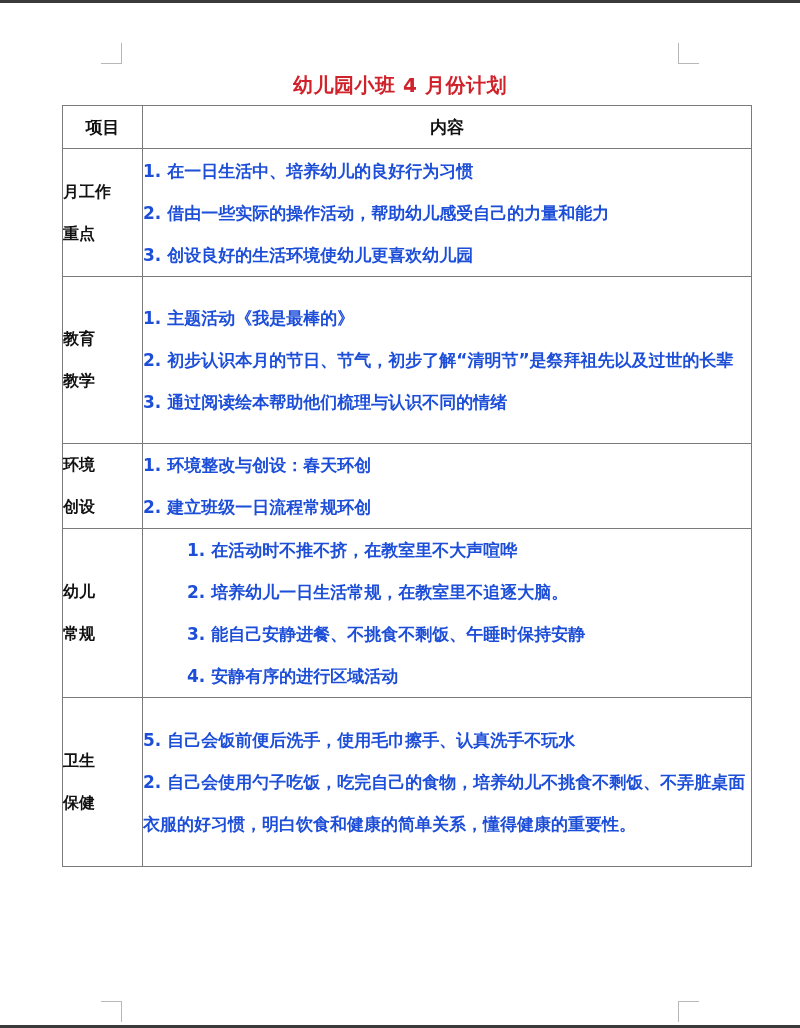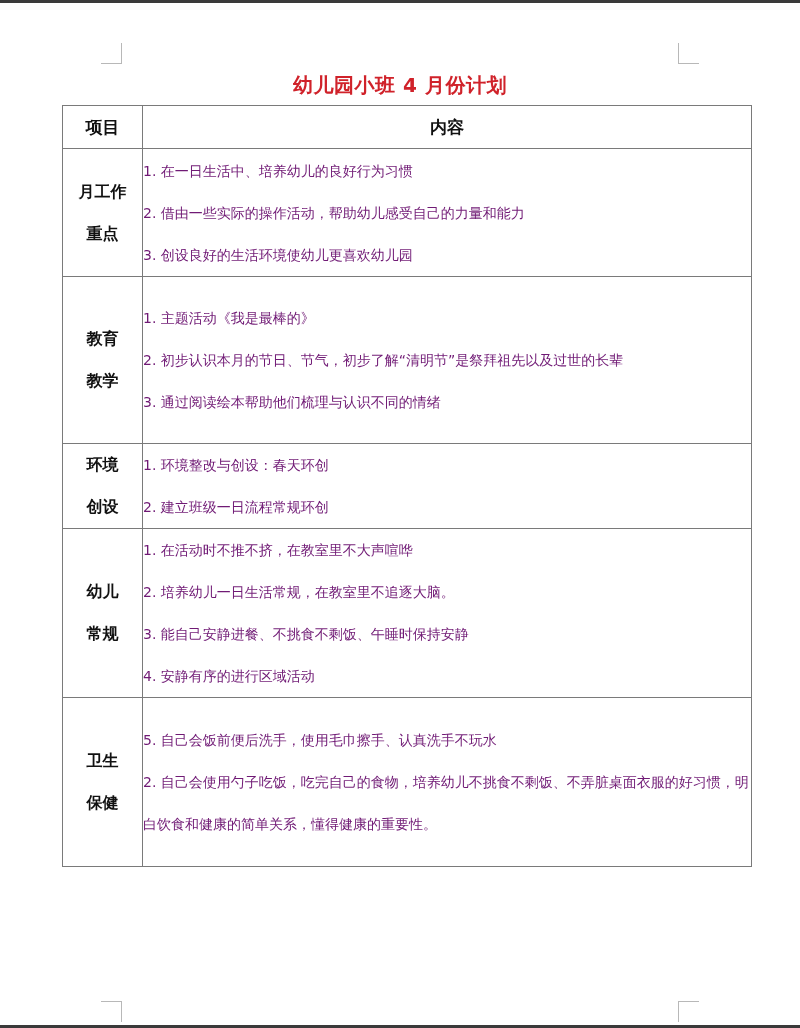--- a/index.html
+++ b/index.html
@@ -27,24 +27,24 @@
     position: absolute; left: 62px; top: 105px; width: 689px;
     border-collapse: collapse; table-layout: fixed;
   }
   table.plan td, table.plan th {
     border: 1.3px solid #7a7a7a; padding: 0; vertical-align: middle;
   }
   col.c1 { width: 80px; }
   col.c2 { width: 609px; }
   th { font-weight: bold; font-size: 17px; color: #111; height: 42px; }
   td.item {
-    text-align: center; font-weight: bold; font-size: 16px; line-height: 42px; color: #111;
+    font-weight: bold; font-size: 16px; line-height: 42px; color: #111;
   }
   td.item span { display: block; }
-  td.content { padding: 0 4px 0 7px; font-size: 14px; line-height: 42px; color: #701a75; }
+  td.content { padding: 0 4px 0 7px; font-size: 17px; line-height: 42px; color: #1d4ed8; font-weight: bold; }
   td.content .line { display: block; white-space: normal; }
   .row-goal td { height: 127px; }
   .row-edu td { height: 166px; }
   .row-env td { height: 84px; }
   .row-routine td { height: 167px; }
   .row-health td { height: 168px; }
   .row-parent td { height: 83px; }
 </style>
 </head>
 <body>
@@ -97,21 +97,21 @@
       <td class="content" style="border-color: rgb(122, 122, 122);">
         <span class="line">1. 环境整改与创设：春天环创</span>
         <span class="line">2. 建立班级一日流程常规环创</span>
       </td>
     </tr>
     <tr class="row-routine">
       <td class="item" style="border-color: rgb(122, 122, 122);">
         <span>幼儿</span>
         <span>常规</span>
       </td>
-      <td class="content" style="border-color: rgb(122, 122, 122);">
+      <td class="content" style="border-color: rgb(122, 122, 122); padding-left: 44px;">
         <span class="line">1. 在活动时不推不挤，在教室里不大声喧哗</span>
         <span class="line">2. 培养幼儿一日生活常规，在教室里不追逐大脑。</span>
         <span class="line">3. 能自己安静进餐、不挑食不剩饭、午睡时保持安静</span>
         <span class="line">4. 安静有序的进行区域活动</span>
       </td>
     </tr>
     <tr class="row-health">
       <td class="item" style="border-color: rgb(122, 122, 122);">
         <span>卫生</span>
         <span>保健</span>

